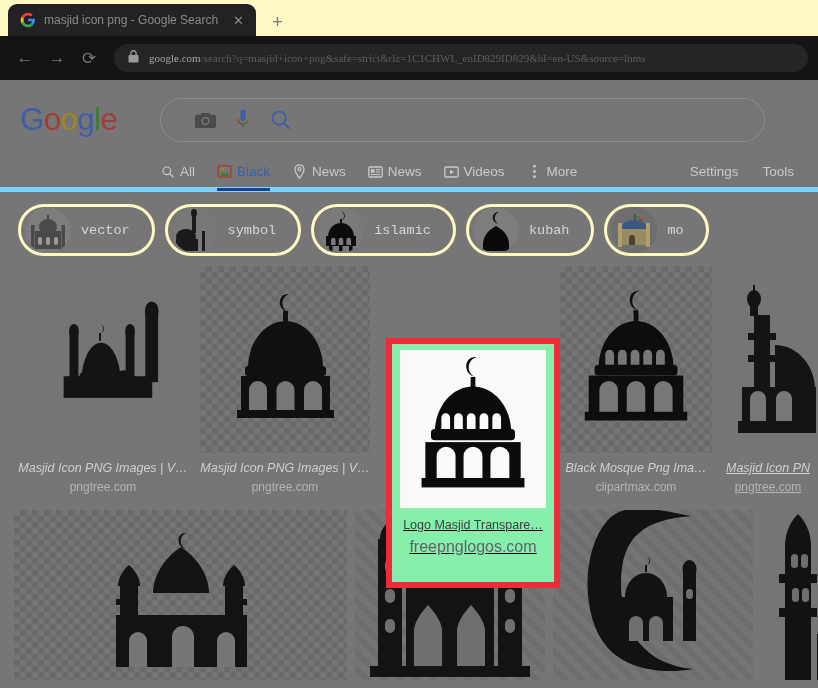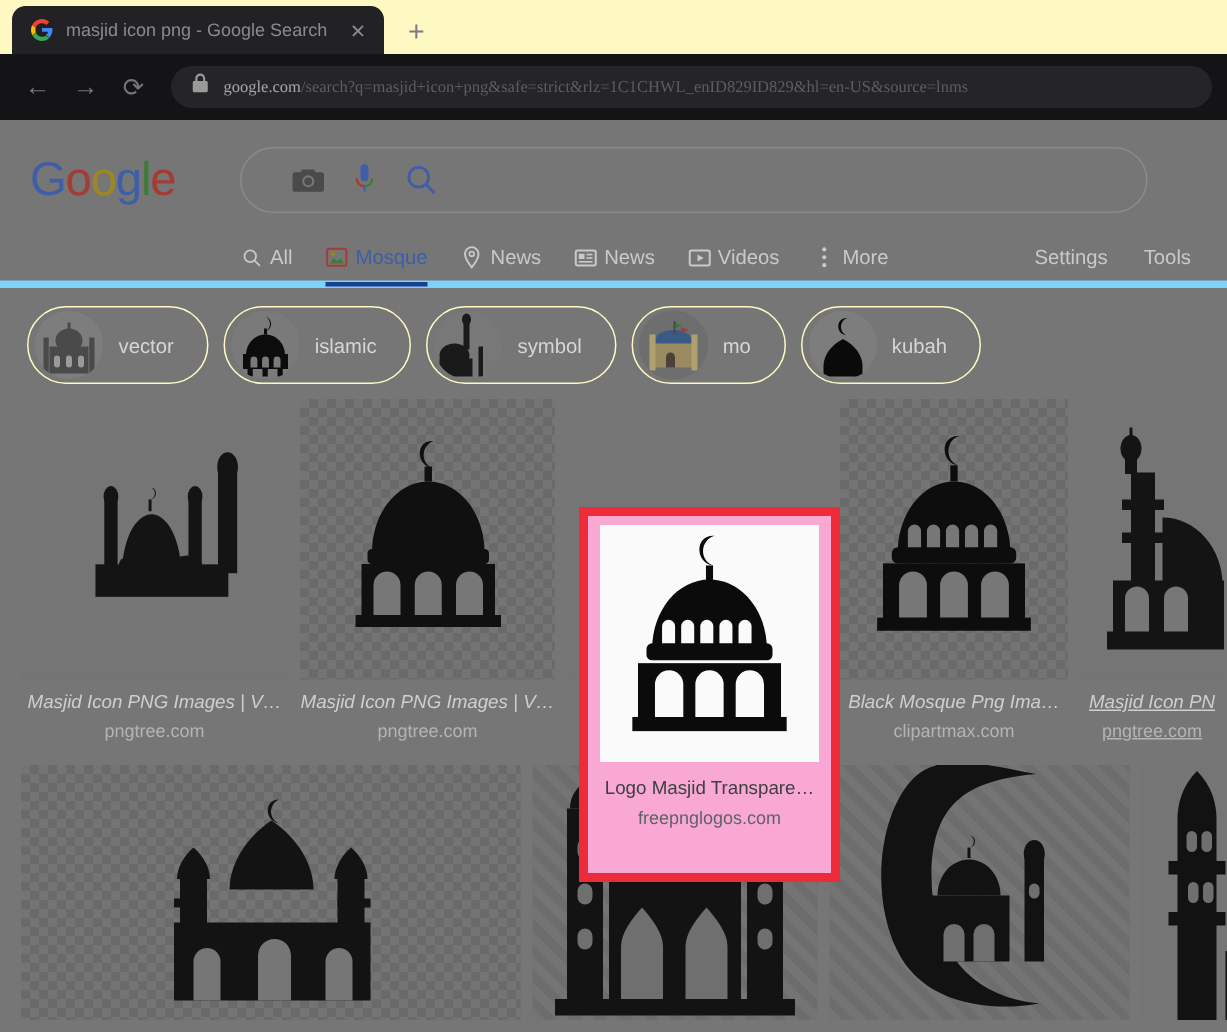--- a/index.html
+++ b/index.html
@@ -97,22 +97,22 @@
   .navspacer { flex: 1 1 auto; }
   .navright { font-size: 13.5px; color: #c9c9c9; margin-right: 24px; }
 
   
   .chips {
     display: flex; align-items: center; gap: 10px;
     padding: 12px 0 10px 18px; overflow: hidden;
   }
   .chip {
     display: flex; align-items: center; gap: 10px;
-    height: 52px; border: 1px solid #fef9c3; border-radius: 26px;
-    padding: 0 22px 0 4px; flex: 0 0 auto; background: transparent;
+    height: 52px; border: 3px solid #fef9c3; border-radius: 26px;
+    padding: 0 22px 0 4px; flex: 0 0 auto; background: transparent; font-family: Liberation Mono, monospace;
   }
   .chip-thumb {
     width: 46px; height: 46px; border-radius: 50%;
     overflow: hidden; flex: 0 0 46px; position: relative;
     display: flex; align-items: center; justify-content: center;
     background: #6f6f6f;
   }
   .chip-label { font-size: 13.5px; color: #d6d6d6; white-space: nowrap; }
 
   
@@ -129,28 +129,28 @@
   }
   .ressite { font-size: 12px; color: #b4b4b4; margin-top: 5px; }
   .hoverlink .restitle, .hoverlink .ressite { text-decoration: underline; }
 
   
   .selected-wrap {
     position: absolute; left: 386px; top: 258px;
     width: 174px; height: 250px;
     border: 6px solid #ee2b38; background: #ffffff; z-index: 5;
   }
-  .selected-inner { width: 100%; height: 100%; background: #f9a8d4; padding: 6px 8px; }
+  .selected-inner { width: 100%; height: 100%; background: #86efac; padding: 6px 8px; text-decoration: underline; }
   .selected-thumb {
     width: 100%; height: 158px; background: #fafafa;
     display: flex; align-items: center; justify-content: center; overflow: hidden;
   }
   .selected-title { font-size: 12.5px; color: #3c4043; margin-top: 10px;
     white-space: nowrap; overflow: hidden; text-overflow: ellipsis; }
-  .selected-site { font-size: 12px; color: #5f6368; margin-top: 6px; }
+  .selected-site { font-size: 16px; color: #5f6368; margin-top: 6px; }
 
   
   .checker {
     position: absolute; inset: 0;
     background-image:
       linear-gradient(45deg, #6a6a6a 25%, transparent 25%, transparent 75%, #6a6a6a 75%),
       linear-gradient(45deg, #6a6a6a 25%, transparent 25%, transparent 75%, #6a6a6a 75%);
     background-size: 12px 12px;
     background-position: 0 0, 6px 6px;
     background-color: #747474;
@@ -251,21 +251,21 @@
         </span>
 
         <span class="navitem active">
           <span class="nicon">
             <svg width="15" height="15" viewBox="0 0 20 20">
               <rect x="1.5" y="2.5" width="17" height="15" rx="1.6" fill="none" stroke="#a23c34" stroke-width="1.8"></rect>
               <path d="M3.5 15.5l4-5 3 3.4 2.6-3 3.4 4.6z" fill="#3f7a3a"></path>
               <circle cx="7" cy="7" r="1.7" fill="#9c8723"></circle>
             </svg>
           </span>
-          <span>Mosque</span>
+          <span>Black</span>
         </span>
 
         <span class="navitem">
           <span class="nicon">
             <svg width="13" height="15" viewBox="0 0 16 20">
               <path d="M8 1C4.7 1 2 3.7 2 7c0 4.5 6 12 6 12s6-7.5 6-12c0-3.3-2.7-6-6-6z" fill="none" stroke="#c9c9c9" stroke-width="1.7"></path>
               <circle cx="8" cy="7" r="2.1" fill="none" stroke="#c9c9c9" stroke-width="1.5"></circle>
             </svg>
           </span>
           <span>News</span>
@@ -327,20 +327,36 @@
             <g fill="#9a9a9a">
               <rect x="13" y="30" width="4" height="8" rx="2"></rect>
               <rect x="21" y="30" width="4" height="8" rx="2"></rect>
               <rect x="29" y="30" width="4" height="8" rx="2"></rect>
             </g>
           </svg>
         </span>
         <span class="chip-label">vector</span>
       </div>
 
+
+      <div class="chip">
+        <span class="chip-thumb">
+          <svg width="46" height="46" viewBox="0 0 46 46">
+            <rect width="46" height="46" fill="#787878"></rect>
+            <g fill="#1a1a1a">
+              <rect x="20" y="4" width="4" height="22"></rect>
+              <ellipse cx="22" cy="6" rx="3" ry="4"></ellipse>
+              <ellipse cx="14" cy="30" rx="10" ry="8"></ellipse>
+              <rect x="4" y="32" width="22" height="12"></rect>
+              <rect x="30" y="24" width="3" height="20"></rect>
+            </g>
+          </svg>
+        </span>
+        <span class="chip-label">symbol</span>
+      </div>
 
       <div class="chip">
         <span class="chip-thumb">
           <svg width="46" height="46" viewBox="0 0 46 46">
             <rect width="46" height="46" fill="#7a7a7a"></rect>
             <g fill="#0c0c0c">
               <path d="M23 4c4 2 4 8 0 10 5-1.5 5-8.5 0-10z"></path>
               <rect x="22" y="12" width="2" height="4"></rect>
               <path d="M10 30c0-8 5.8-14 13-14s13 6 13 14z"></path>
               <rect x="8" y="29" width="30" height="10"></rect>
@@ -354,62 +370,46 @@
               <path d="M28.4 38v-5a2.3 2.3 0 014.6 0v5z"></path>
             </g>
           </svg>
         </span>
         <span class="chip-label">islamic</span>
       </div>
 
       <div class="chip">
         <span class="chip-thumb">
           <svg width="46" height="46" viewBox="0 0 46 46">
-            <rect width="46" height="46" fill="#787878"></rect>
-            <g fill="#1a1a1a">
-              <rect x="20" y="4" width="4" height="22"></rect>
-              <ellipse cx="22" cy="6" rx="3" ry="4"></ellipse>
-              <ellipse cx="14" cy="30" rx="10" ry="8"></ellipse>
-              <rect x="4" y="32" width="22" height="12"></rect>
-              <rect x="30" y="24" width="3" height="20"></rect>
+            <rect width="46" height="46" fill="#7d7d7d"></rect>
+            <g fill="#0a0a0a">
+              <path d="M26 5c-5 1.5-6 8.5-1 11.5-7-1-7-12 1-11.5z"></path>
+              <path d="M23 19c8 4 13 11 13 18H10c0-7 5-14 13-18z"></path>
+              <rect x="10" y="37" width="26" height="7"></rect>
             </g>
           </svg>
         </span>
-        <span class="chip-label">symbol</span>
+        <span class="chip-label">kubah</span>
       </div>
 
       <div class="chip">
         <span class="chip-thumb">
           <svg width="46" height="46" viewBox="0 0 46 46">
             <rect width="46" height="46" fill="#6e6e6e"></rect>
             <ellipse cx="23" cy="20" rx="12" ry="7" fill="#3a5a86"></ellipse>
             <rect x="9" y="22" width="28" height="16" fill="#9a8a62"></rect>
             <rect x="7" y="16" width="4" height="24" fill="#b0a070"></rect>
             <rect x="35" y="16" width="4" height="24" fill="#b0a070"></rect>
             <path d="M24 8l5 2-5 2z" fill="#3f7a3a"></path>
             <path d="M28 11l5 2-5 2z" fill="#a23c34"></path>
             <rect x="23" y="7" width="1.3" height="9" fill="#4a4a4a"></rect>
             <path d="M18 38v-7a3 3 0 016 0v7z" fill="#4a4238"></path>
           </svg>
         </span>
         <span class="chip-label">mo</span>
-      </div>
-
-      <div class="chip">
-        <span class="chip-thumb">
-          <svg width="46" height="46" viewBox="0 0 46 46">
-            <rect width="46" height="46" fill="#7d7d7d"></rect>
-            <g fill="#0a0a0a">
-              <path d="M26 5c-5 1.5-6 8.5-1 11.5-7-1-7-12 1-11.5z"></path>
-              <path d="M23 19c8 4 13 11 13 18H10c0-7 5-14 13-18z"></path>
-              <rect x="10" y="37" width="26" height="7"></rect>
-            </g>
-          </svg>
-        </span>
-        <span class="chip-label">kubah</span>
       </div>
     </div>
 
     <div class="results">
 
       <div class="resrow">
 
         <div class="rescell" style="width:178px">
           <div class="resthumb" style="width:178px;height:187px">
             <span class="plainbg"></span>

